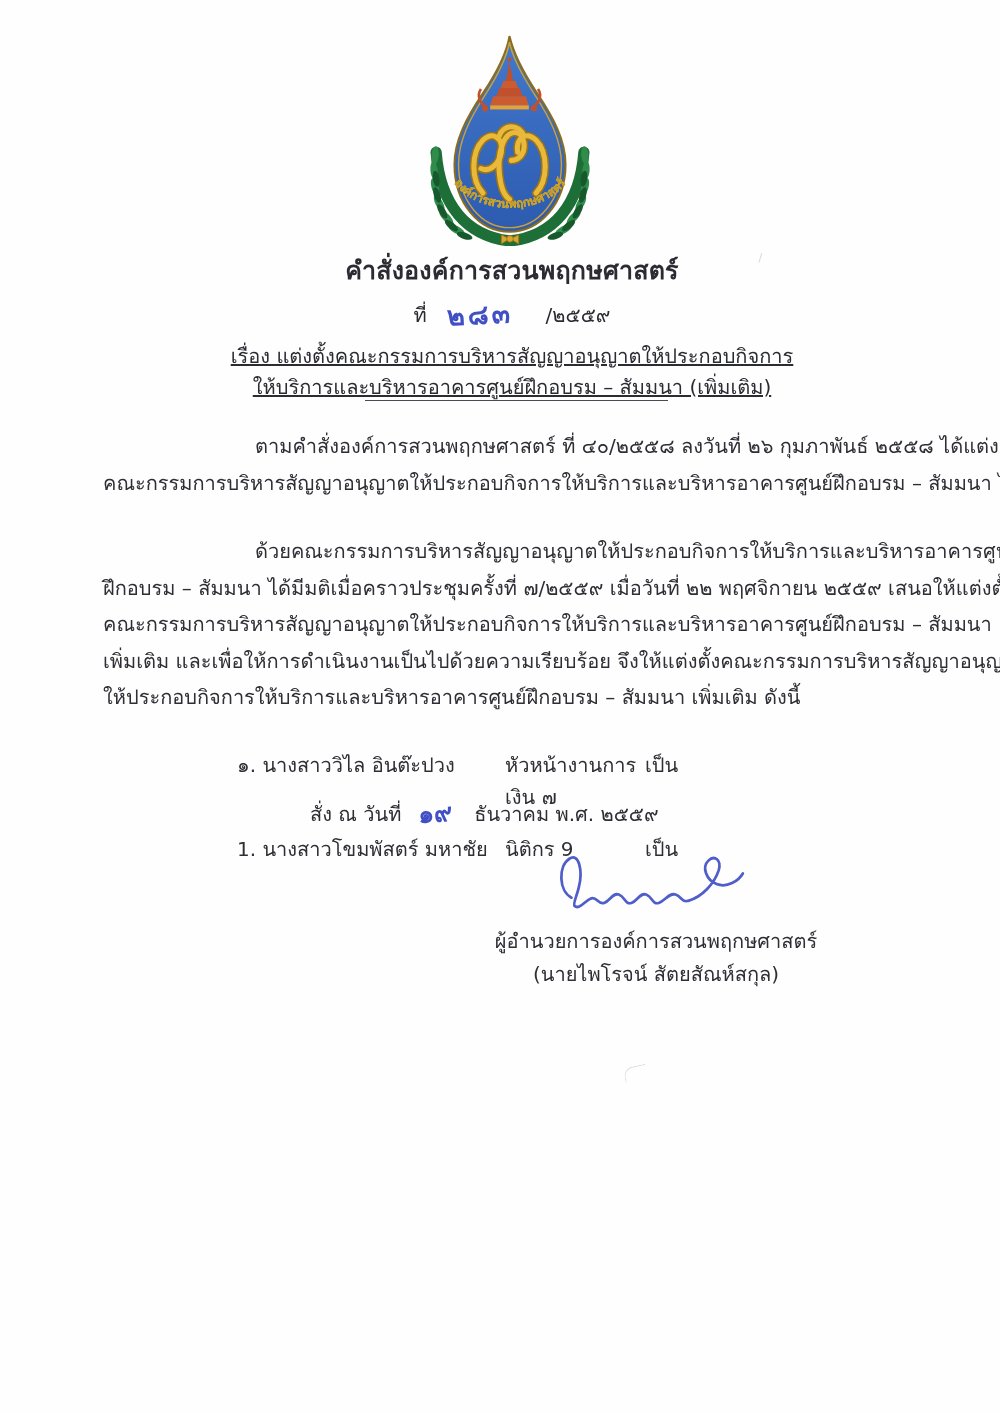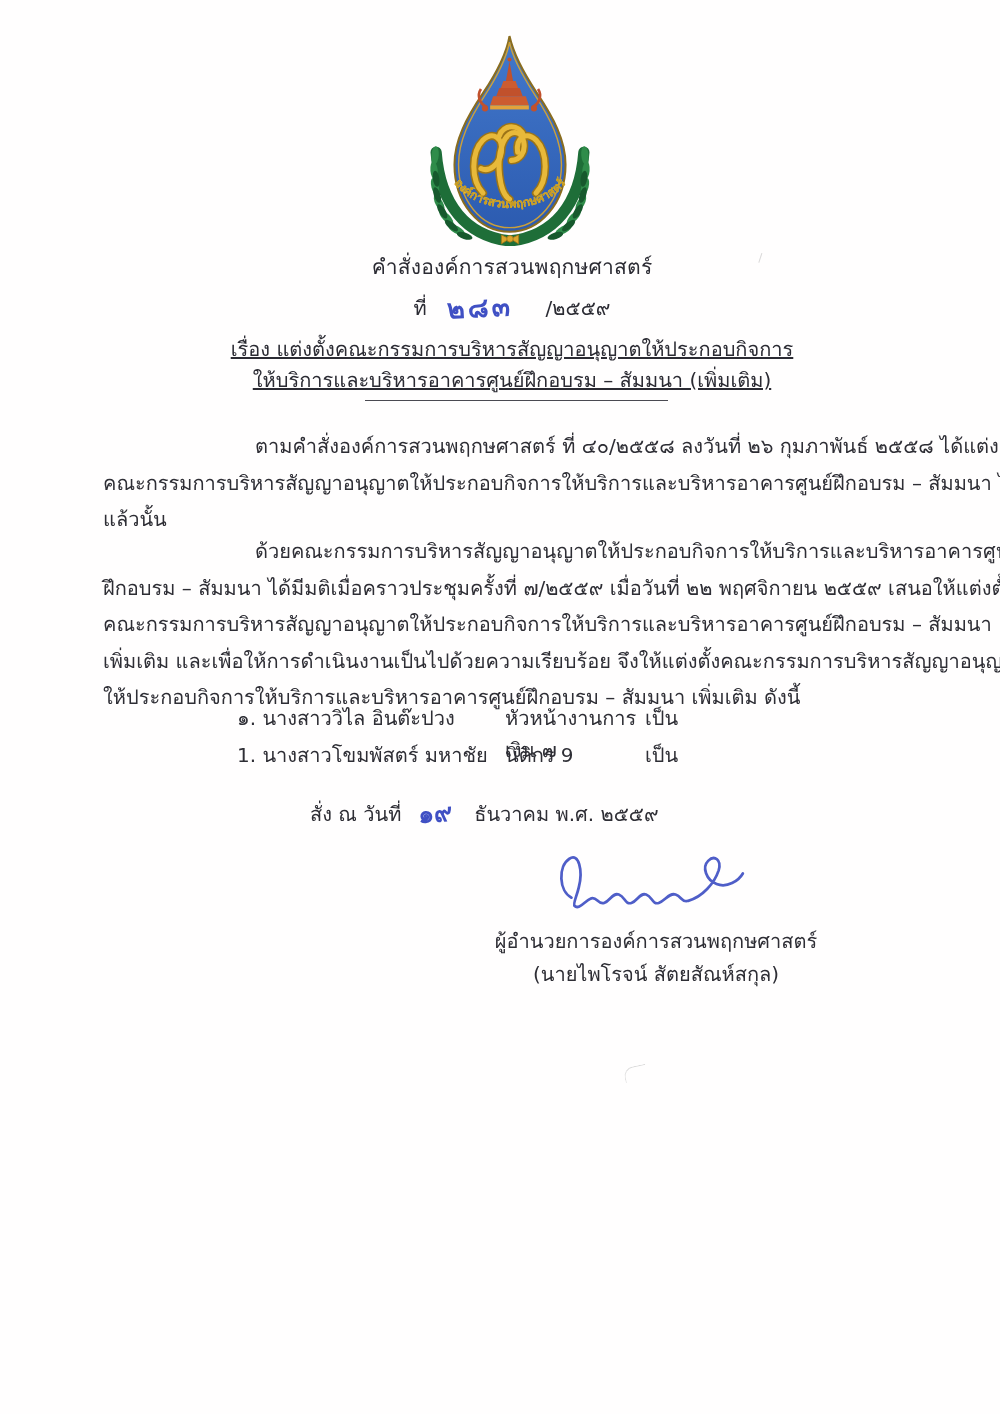--- a/index.html
+++ b/index.html
@@ -9,42 +9,42 @@
     margin:0 auto;
     background:#fffefe;
     font-family:"DejaVu Sans","Liberation Sans",sans-serif;
     color:#2d2d33;
     overflow:hidden;
   }
   
   .emblem{position:absolute;left:424px;top:32px;width:172px;height:214px;}
   
   .header-block{position:absolute;left:62px;top:250px;width:900px;text-align:center;}
-  .h-line1{font-size:21px;font-weight:400;color:#2b2b33;letter-spacing:.2px;}
+  .h-line1{font-size:25px;font-weight:700;color:#2b2b33;letter-spacing:.2px;}
   .h-line2{margin-top:9px;font-size:20px;color:#2b2b33;}
   .h-line2 .num-hand{
     display:inline-block;color:#4050c4;font-size:27px;font-weight:600;
     transform:rotate(-3deg);letter-spacing:3px;margin:0 26px 0 14px;
     line-height:20px;vertical-align:-2px;
   }
   .h-subject{margin-top:10px;font-size:20px;line-height:31px;color:#2b2b33;text-decoration:underline;}
   .h-rule{
     position:absolute;left:365px;top:400px;width:303px;height:0;
     border-top:1.6px solid #4a4a52;
   }
   
   .para{position:absolute;left:103px;width:806px;font-size:20px;line-height:36.5px;
         color:#2e2e35;white-space:nowrap;}
   .para .line{height:36.5px;}
   .para .indent{padding-left:152px;}
   #para1{top:428px;}
   #para2{top:533px;}
   
   .appointees{position:absolute;left:237px;top:702px;width:720px;font-size:20px;color:#2e2e35;}
-  .app-row{display:grid;grid-template-columns:268px 140px 95px auto;height:37px;align-items:baseline;}
+  .app-row{display:grid;grid-template-columns:268px 140px 95px auto;height:37px;align-items:baseline;margin-top:47px;}
   
   .order-date{position:absolute;left:310px;top:793px;font-size:20px;color:#2e2e35;}
   .order-date .day-hand{
     display:inline-block;color:#4050c4;font-size:25px;font-weight:600;
     transform:rotate(-4deg);margin:0 16px 0 10px;vertical-align:-1px;
   }
   
   .signature-svg{position:absolute;left:548px;top:843px;width:232px;height:82px;}
   .sign-block{position:absolute;left:406px;top:925px;width:500px;text-align:center;
               font-size:20px;line-height:33px;color:#2e2e35;}
@@ -154,21 +154,20 @@
     <div class="h-subject">
       <div>เรื่อง  แต่งตั้งคณะกรรมการบริหารสัญญาอนุญาตให้ประกอบกิจการ</div>
       <div>ให้บริการและบริหารอาคารศูนย์ฝึกอบรม – สัมมนา  (เพิ่มเติม)</div>
     </div>
   </div>
   <div class="h-rule"></div>
 
   <div class="para" id="para1">
     <div class="line indent">ตามคำสั่งองค์การสวนพฤกษศาสตร์ ที่ ๔๐/๒๕๕๘  ลงวันที่ ๒๖ กุมภาพันธ์ ๒๕๕๘ ได้แต่งตั้ง</div>
     <div class="line">คณะกรรมการบริหารสัญญาอนุญาตให้ประกอบกิจการให้บริการและบริหารอาคารศูนย์ฝึกอบรม – สัมมนา ไป</div>
-    <div class="line">แล้วนั้น</div>
   </div>
 
   <div class="para" id="para2">
     <div class="line indent">ด้วยคณะกรรมการบริหารสัญญาอนุญาตให้ประกอบกิจการให้บริการและบริหารอาคารศูนย์</div>
     <div class="line">ฝึกอบรม – สัมมนา ได้มีมติเมื่อคราวประชุมครั้งที่ ๗/๒๕๕๙ เมื่อวันที่ ๒๒ พฤศจิกายน ๒๕๕๙ เสนอให้แต่งตั้ง</div>
     <div class="line">คณะกรรมการบริหารสัญญาอนุญาตให้ประกอบกิจการให้บริการและบริหารอาคารศูนย์ฝึกอบรม – สัมมนา</div>
     <div class="line">เพิ่มเติม และเพื่อให้การดำเนินงานเป็นไปด้วยความเรียบร้อย จึงให้แต่งตั้งคณะกรรมการบริหารสัญญาอนุญาต</div>
     <div class="line">ให้ประกอบกิจการให้บริการและบริหารอาคารศูนย์ฝึกอบรม – สัมมนา เพิ่มเติม ดังนี้</div>
   </div>
 

